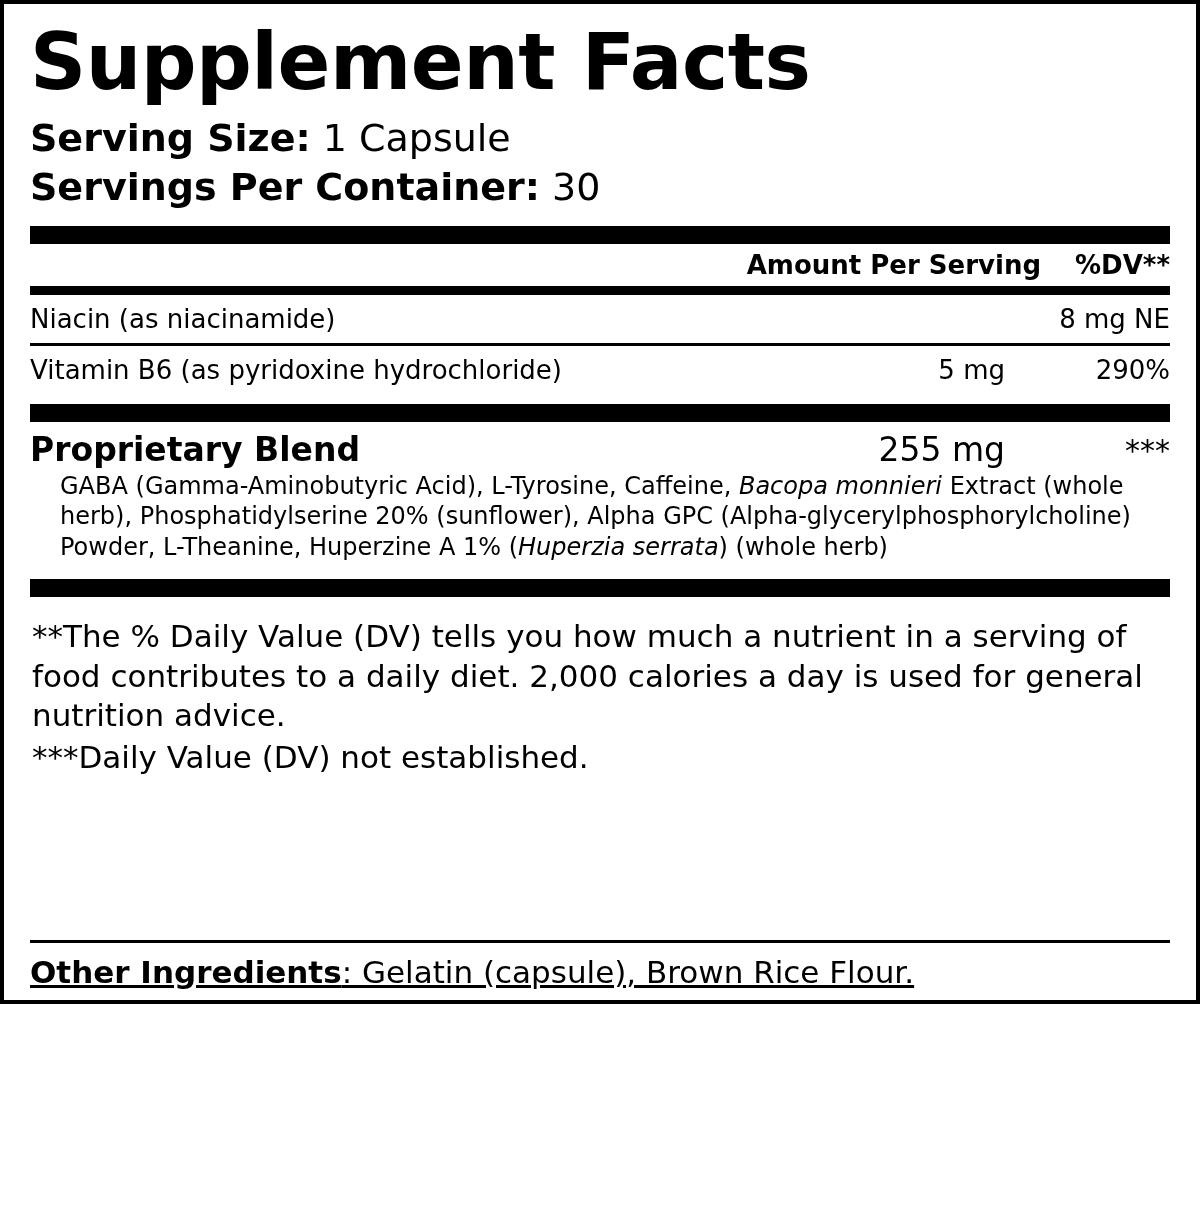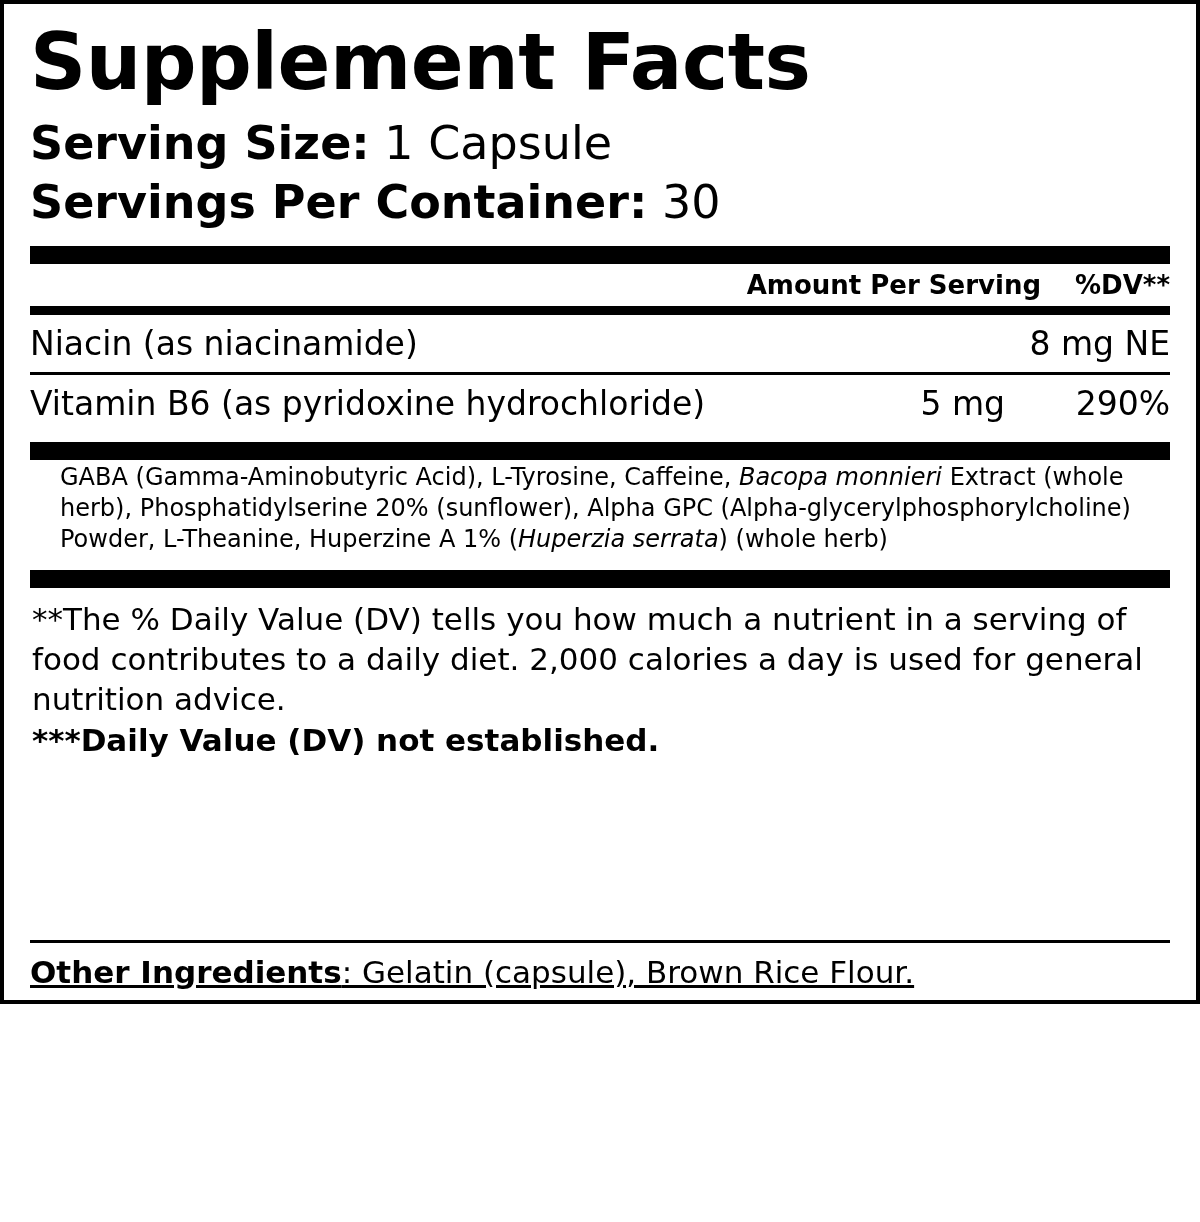--- a/index.html
+++ b/index.html
@@ -25,21 +25,21 @@
   }
   .title {
     font-size: 78px;
     font-weight: bold;
     line-height: 0.98;
     letter-spacing: -0.5px;
     margin: 4px 0 14px 0;
     white-space: nowrap;
   }
   .serving-line {
-    font-size: 46px;
+    font-size: 38px;
     line-height: 1.28;
     white-space: nowrap;
   }
   .serving-line b {
     font-weight: bold;
   }
   .rule-thick {
     height: 18px;
     background: #000000;
     margin: 14px 0 0 0;
@@ -60,21 +60,21 @@
     font-size: 26px;
     font-weight: bold;
   }
   .hdr-amount {
     margin-right: 34px;
   }
   .nut-row {
     display: flex;
     align-items: flex-start;
     padding: 9px 0 9px 0;
-    font-size: 33px;
+    font-size: 26px;
   }
   .nut-name {
     flex: 1 1 auto;
     white-space: nowrap;
   }
   .nut-amt {
     width: 230px;
     text-align: right;
     white-space: nowrap;
   }
@@ -109,25 +109,24 @@
     font-size: 24px;
     line-height: 1.28;
     padding: 2px 10px 16px 30px;
   }
   .blend-ingredients i {
     font-style: italic;
   }
   .footnotes {
     font-size: 31px;
     line-height: 1.28;
-    padding: 12px 4px 0 2px;
+    padding: 20px 4px 0 2px;
   }
   .footnote-2 {
     padding-top: 2px;
-    font-weight: bold;
   }
   .other {
     font-size: 31px;
     line-height: 1.25;
     padding: 10px 0 8px 0;
     text-decoration: underline;
   }
   .other b {
     font-weight: bold;
   }
@@ -169,20 +168,25 @@
   <div class="rule-thin"></div>
 
   <div class="nut-row">
     <span class="nut-name">Vitamin B6 (as pyridoxine hydrochloride)</span>
     <span class="nut-amt">5 mg</span>
     <span class="nut-dv">290%</span>
   </div>
 
   <div class="rule-thick" style="margin-top:10px;"></div>
 
+  <div class="blend-row">
+    <span class="blend-name">Proprietary Blend</span>
+    <span class="blend-amt">255 mg</span>
+    <span class="blend-dv">***</span>
+  </div>
 
   <div class="blend-ingredients">
     <span>GABA (Gamma-Aminobutyric Acid), L-Tyrosine, Caffeine, </span><i>Bacopa monnieri</i><span> Extract (whole herb), Phosphatidylserine 20% (sunflower), Alpha GPC (Alpha-glycerylphosphorylcholine) Powder, L-Theanine, Huperzine A 1% (</span><i>Huperzia serrata</i><span>) (whole herb)</span>
   </div>
 
   <div class="rule-thick" style="margin-top:0;"></div>
 
   <div class="footnotes">**The % Daily Value (DV) tells you how much a nutrient in a serving of food contributes to a daily diet. 2,000 calories a day is used for general nutrition advice.</div>
   <div class="footnotes footnote-2">***Daily Value (DV) not established.</div>
 

